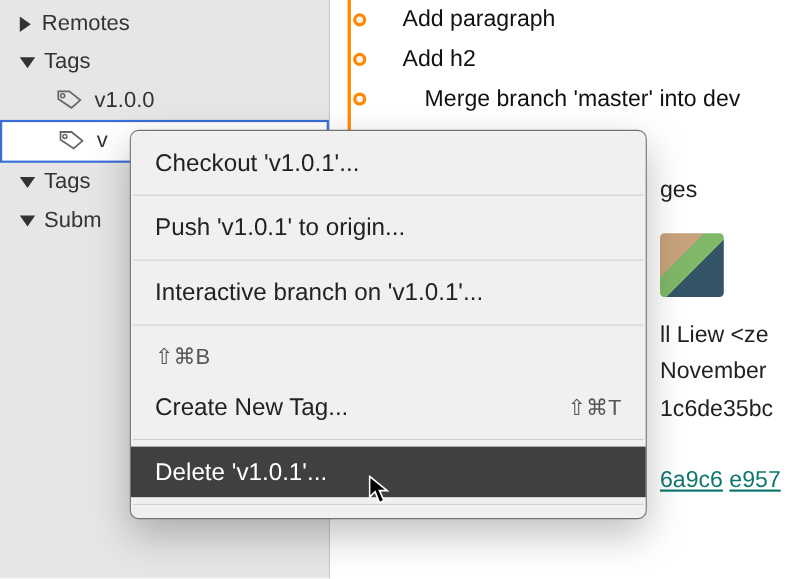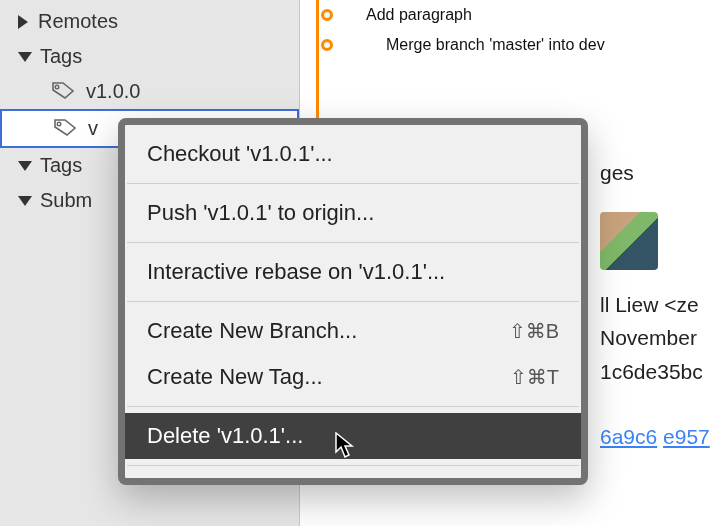--- a/index.html
+++ b/index.html
@@ -89,29 +89,29 @@
       background: #ff8a00;
       z-index: 0;
     }
     .node {
       width: 12px; height: 12px;
       border-radius: 50%;
       border: 3px solid #ff8a00;
       background: #f5f5f5;
       z-index: 1;
     }
-    .commit-msg { color: #111; font-size: 16px; }
+    .commit-msg { color: #111; font-size: 21px; }
     .commit-msg.merge { padding-left: 20px; }
     .context-menu {
       position: absolute;
       left: 118px;
       top: 118px;
       width: 470px;
       background: #f0f0f0;
-      border: 7px solid #737373;
+      border: 1px solid #737373;
       border-radius: 8px;
       box-shadow: 0 14px 36px rgba(0,0,0,.25);
       padding: 6px 0;
       z-index: 50;
     }
     .menu-item {
       display: flex;
       justify-content: space-between;
       align-items: center;
       padding: 10px 22px;
@@ -143,21 +143,21 @@
       color: #222;
       font-size: 21px;
       line-height: 1.6;
     }
     .avatar {
       width: 58px; height: 58px;
       background: linear-gradient(135deg, #c7a27c 35%, #7fb868 35% 55%, #356 55%);
       border-radius: 4px;
       margin: 22px 0 18px 0;
     }
-    .link { color: #3b82f6; text-decoration: underline; text-align: center; }
+    .link { color: #0f766e; text-decoration: underline; text-align: center; }
   </style>
 </head>
 <body>
 
 <div class="graph-line"></div>
 
 <div class="sidebar">
 
   <div class="sidebar-section">
     <span class="disclosure right"></span>
@@ -200,20 +200,26 @@
   </div>
 
 </div>
 
 <div class="commit-list">
   <div class="commit-row">
     <div class="graph-col">
         <div class="node"></div>
       </div>
     <div class="commit-msg">Add paragraph</div>
+  </div>
+  <div class="commit-row">
+    <div class="graph-col">
+        <div class="node"></div>
+      </div>
+    <div class="commit-msg">Add h2</div>
   </div>
   <div class="commit-row">
     <div class="graph-col">
         <div class="node"></div>
       </div>
     <div class="commit-msg merge">Merge branch 'master' into dev</div>
   </div>
 </div>
 
 <div class="right-info">
@@ -231,25 +237,24 @@
 <div class="context-menu">
   <div class="menu-item">
     <span>Checkout 'v1.0.1'...</span>
   </div>
   <div class="menu-sep"></div>
   <div class="menu-item">
     <span>Push 'v1.0.1' to origin...</span>
   </div>
   <div class="menu-sep"></div>
   <div class="menu-item">
-    <span>Interactive rebase on 'v1.0.1'...</span>
-  </div>
-  <div class="menu-sep"></div>
-  <div class="menu-item">
-    <span>Create New Branch...</span>
+    <span>Interactive branch on 'v1.0.1'...</span>
+  </div>
+  <div class="menu-sep"></div>
+  <div class="menu-item">
     <span class="shortcut">⇧⌘B</span>
   </div>
   <div class="menu-item">
     <span>Create New Tag...</span>
     <span class="shortcut">⇧⌘T</span>
   </div>
   <div class="menu-sep"></div>
   <div class="menu-item highlight">
     <span>Delete 'v1.0.1'...</span>
   </div>

